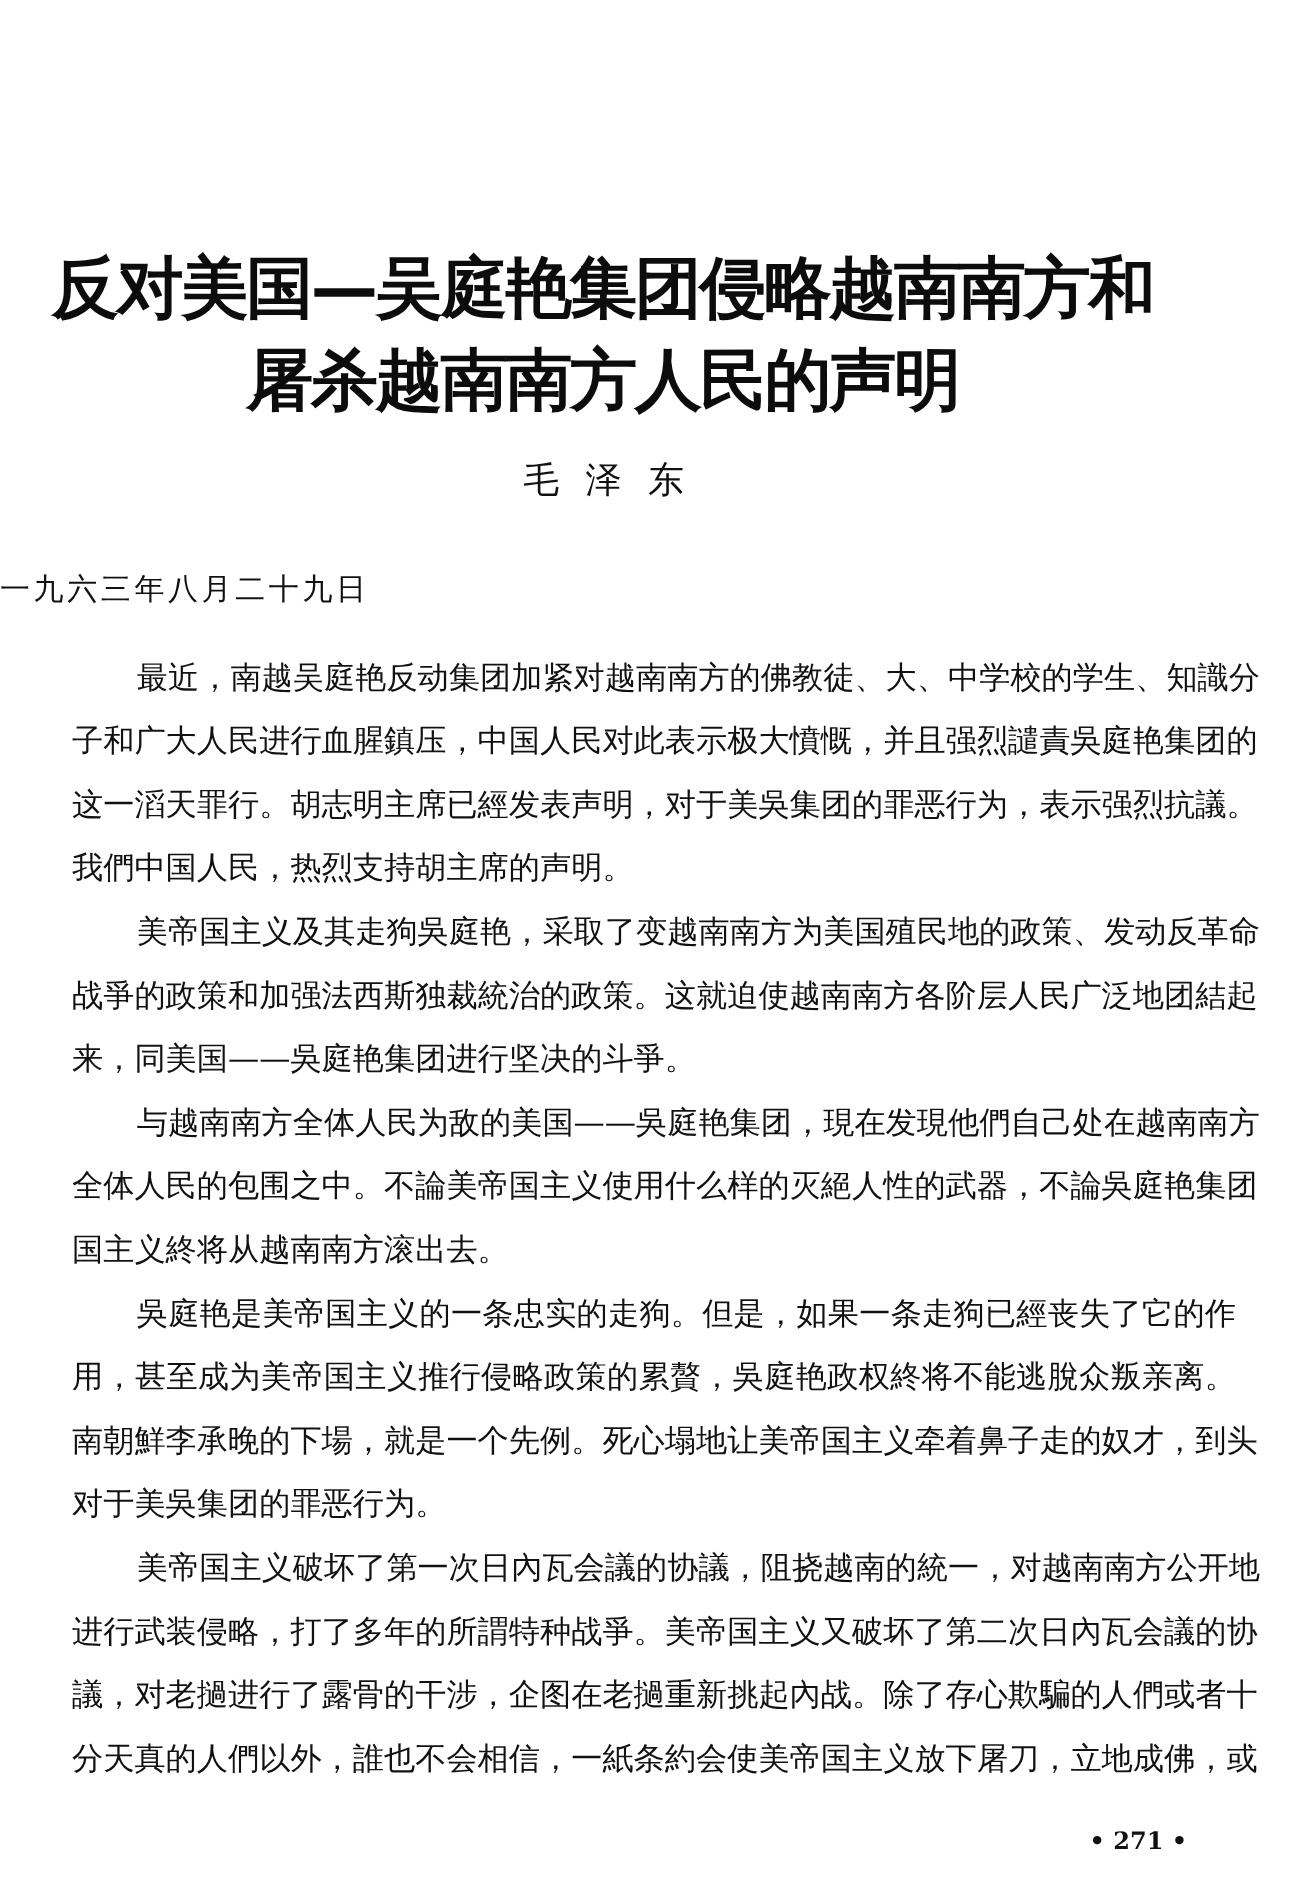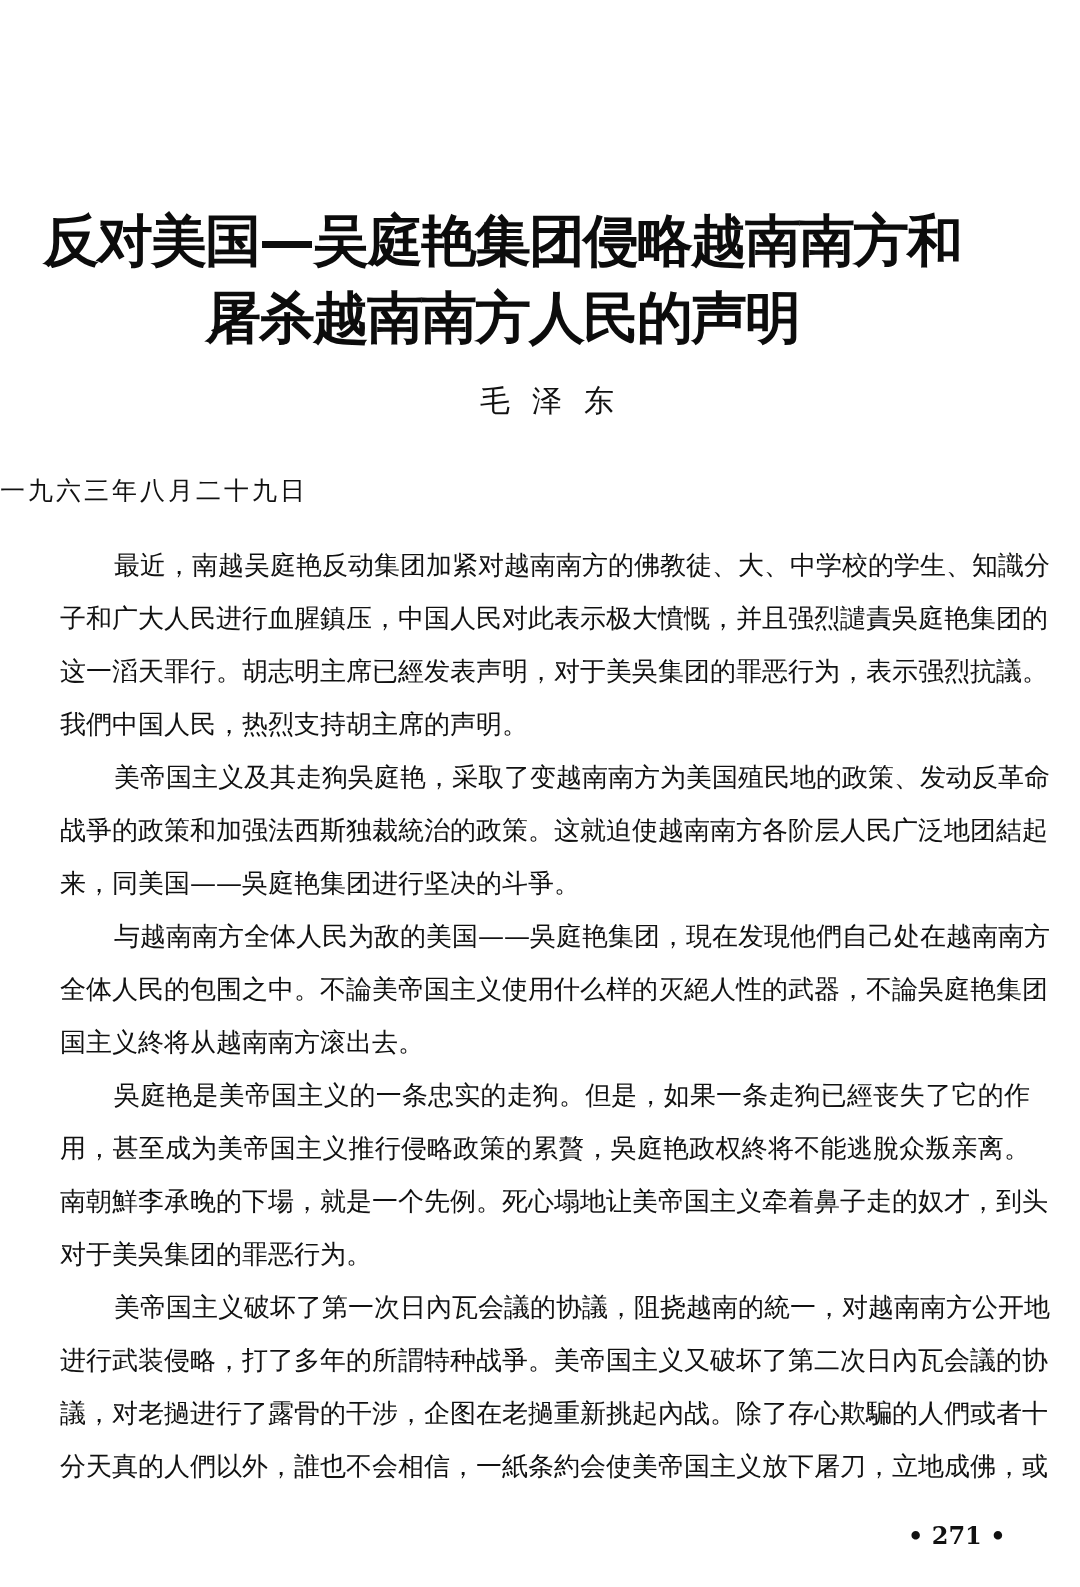--- a/index.html
+++ b/index.html
@@ -10,36 +10,36 @@
     .title {
       position: absolute; left: 0; width: 1004px; text-align: center;
       font-family: "DejaVu Sans", "Liberation Sans", sans-serif;
       font-weight: bold; font-size: 56px; letter-spacing: -2px; line-height: 1;
       color: #0c0c0c;
     }
     .title.l1 { top: 213px; }
     .title.l2 { top: 290px; }
     .author {
       position: absolute; top: 386px; left: 0; width: 1028px; text-align: center;
-      font-size: 30px; letter-spacing: 22px; line-height: 1; margin-left: 44px;
+      font-size: 30px; letter-spacing: 22px; line-height: 1;
     }
     .date {
       position: absolute; top: 478px; left: 0; width: 1080px; text-align: left;
       font-size: 25px; line-height: 1; letter-spacing: 3px;
     }
     .body { position: absolute; left: 60px; top: 548px; width: 970px; }
     .line {
       height: 53px; font-size: 26px; line-height: 34px; white-space: nowrap;
       text-align: justify; text-align-last: justify; letter-spacing: 0px;
     }
     .line.indent { padding-left: 54px; }
     .line.last { text-align-last: left; }
     .page-num {
       position: absolute; top: 1524px; left: 908px;
-      font-size: 24px; font-weight: bold; line-height: 1;
+      font-size: 20px; font-weight: bold; line-height: 1;
     }
   </style>
 </head>
 <body>
 
 <div>
   <div class="title l1">反对美国—吴庭艳集团侵略越南南方和</div>
   <div class="title l2">屠杀越南南方人民的声明</div>
   <div class="author">毛泽东</div>
   <div class="date">一九六三年八月二十九日</div>

